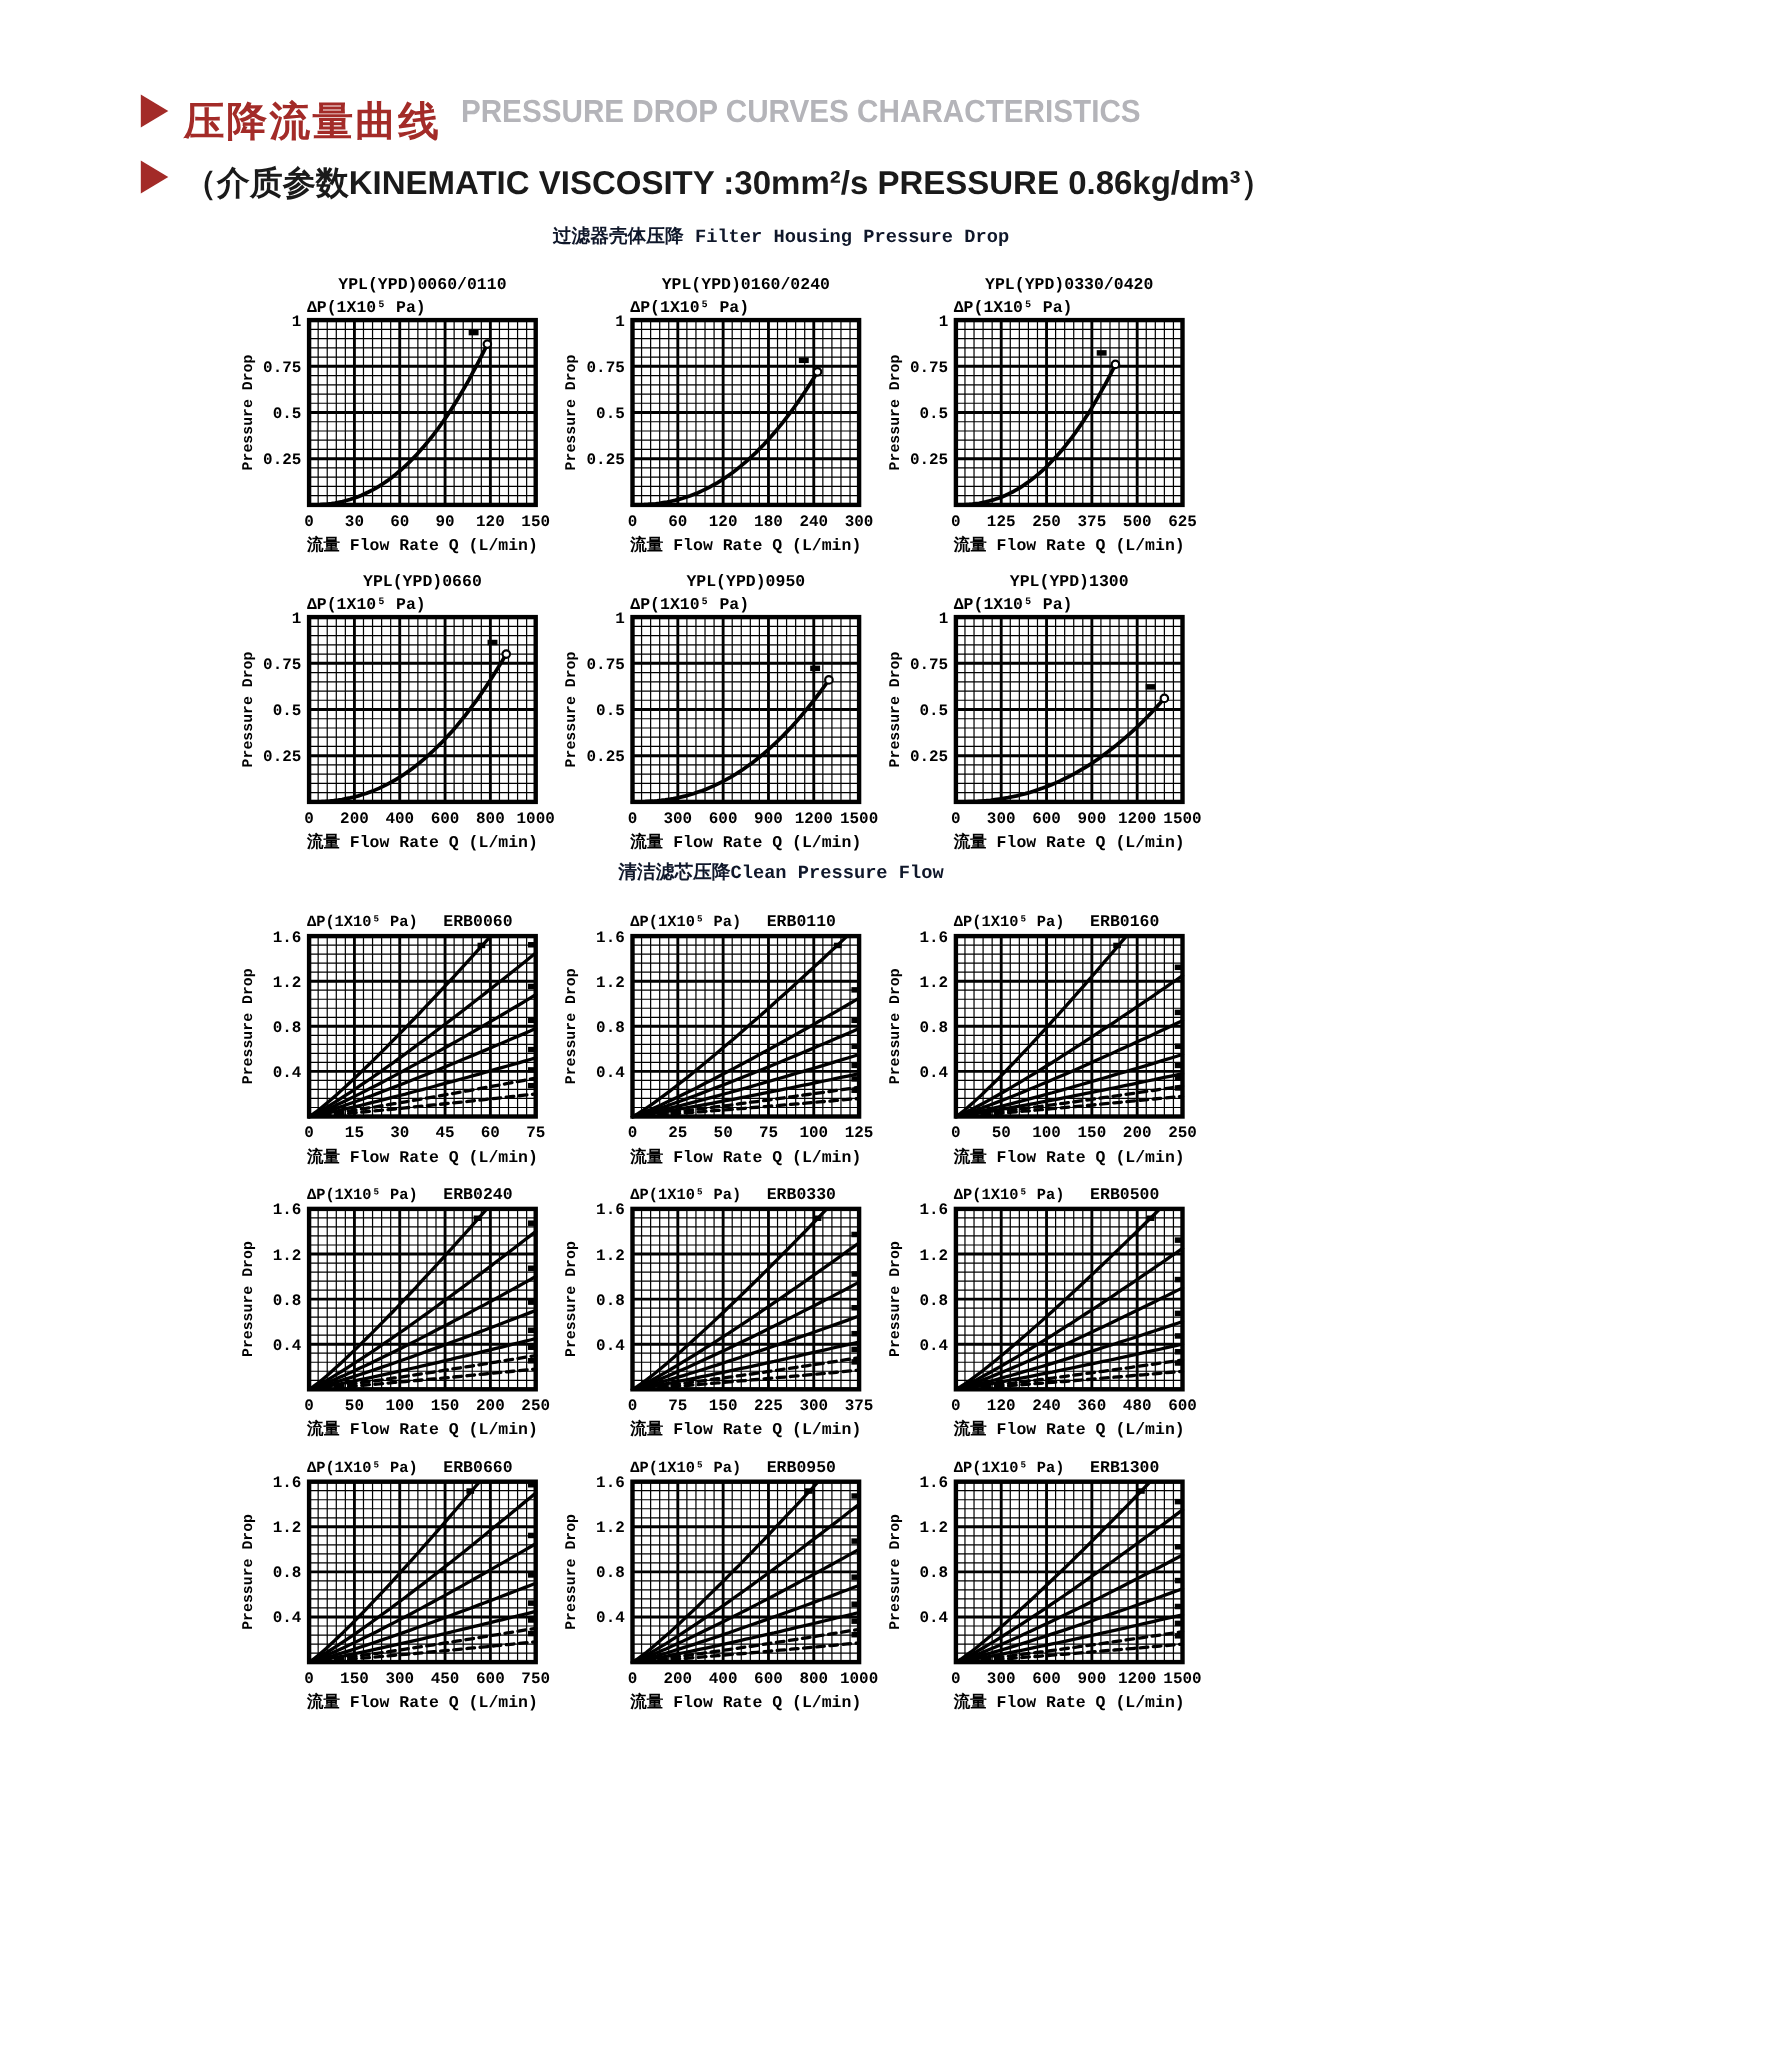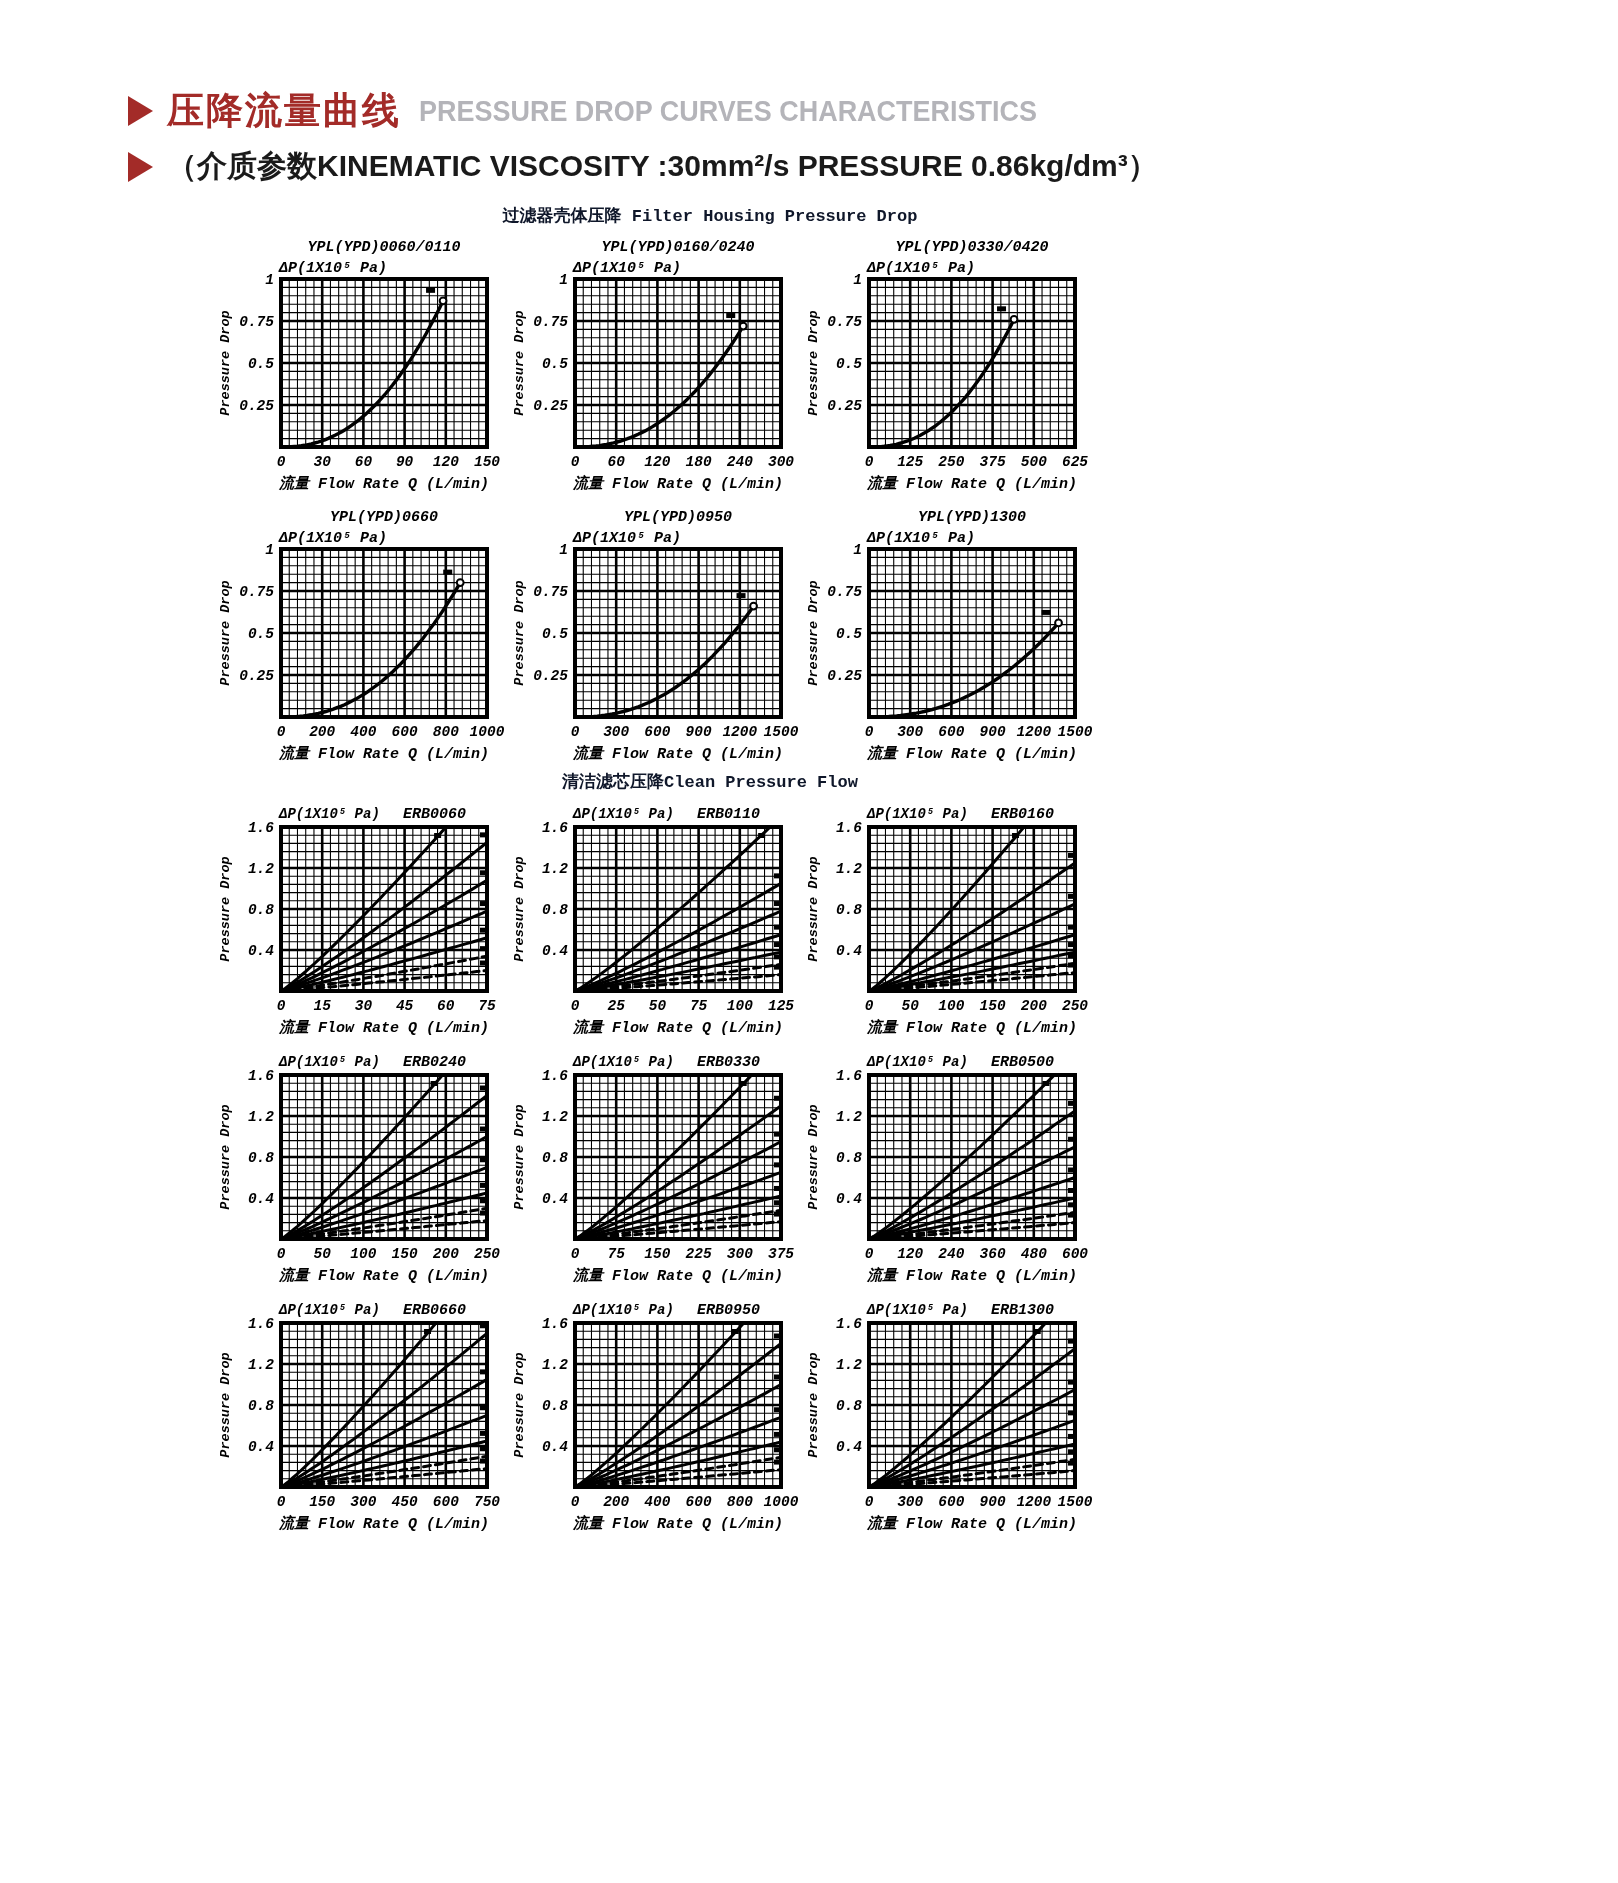--- a/index.html
+++ b/index.html
@@ -1,31 +1,31 @@
 <!DOCTYPE html>
 <html><head>
 <meta charset="utf-8">
 <style>
   html,body{margin:0;padding:0;background:#e8e8e8;}
   .page{position:relative;width:1618px;height:1883px;background:#ffffff;margin:0 auto;
         font-family:"Liberation Sans", sans-serif;overflow:hidden;}
-  .hdr-row{position:absolute;left:128px;display:flex;align-items:center;}
+  .hdr-row{position:absolute;left:128px;display:flex;}
   .hdr-row.r1{top:86px;}
   .hdr-row.r2{top:146px;}
   .tri{width:0;height:0;border-left:25px solid #A32B28;border-top:15px solid transparent;
        border-bottom:15px solid transparent;margin-right:14px;flex:none;}
   .t-cn{font-size:37px;font-weight:bold;color:#A32B28;letter-spacing:2px;margin-right:18px;white-space:nowrap;}
   .t-en{font-size:29px;font-weight:bold;color:#B4B4B9;transform:scaleX(.93);transform-origin:left;white-space:nowrap;}
   .t-sub{font-size:30px;font-weight:bold;color:#1a1a1a;white-space:nowrap;letter-spacing:0px;}
   .charts-wrap{position:absolute;left:215px;top:205px;width:990px;}
   .sec-title{text-align:center;font-family:"Liberation Mono","DejaVu Sans Mono",monospace;
              font-weight:bold;font-size:17px;color:#0f172a;height:24px;line-height:24px;}
   .sec-title.s2{margin-top:8px;}
   .chart-grid{display:grid;grid-template-columns:repeat(3,292px);column-gap:2px;row-gap:12px;
-              justify-content:start;margin-top:6px;font-style:italic;}
+              justify-content:start;margin-top:18px;}
   svg text{font-family:"Liberation Mono","DejaVu Sans Mono",monospace;font-weight:bold;fill:#000;}
 </style>
 </head>
 <body>
 
 <div class="page">
 
   <div class="hdr-row r1">
     <span class="tri"></span>
     <span class="t-cn">压降流量曲线</span>

